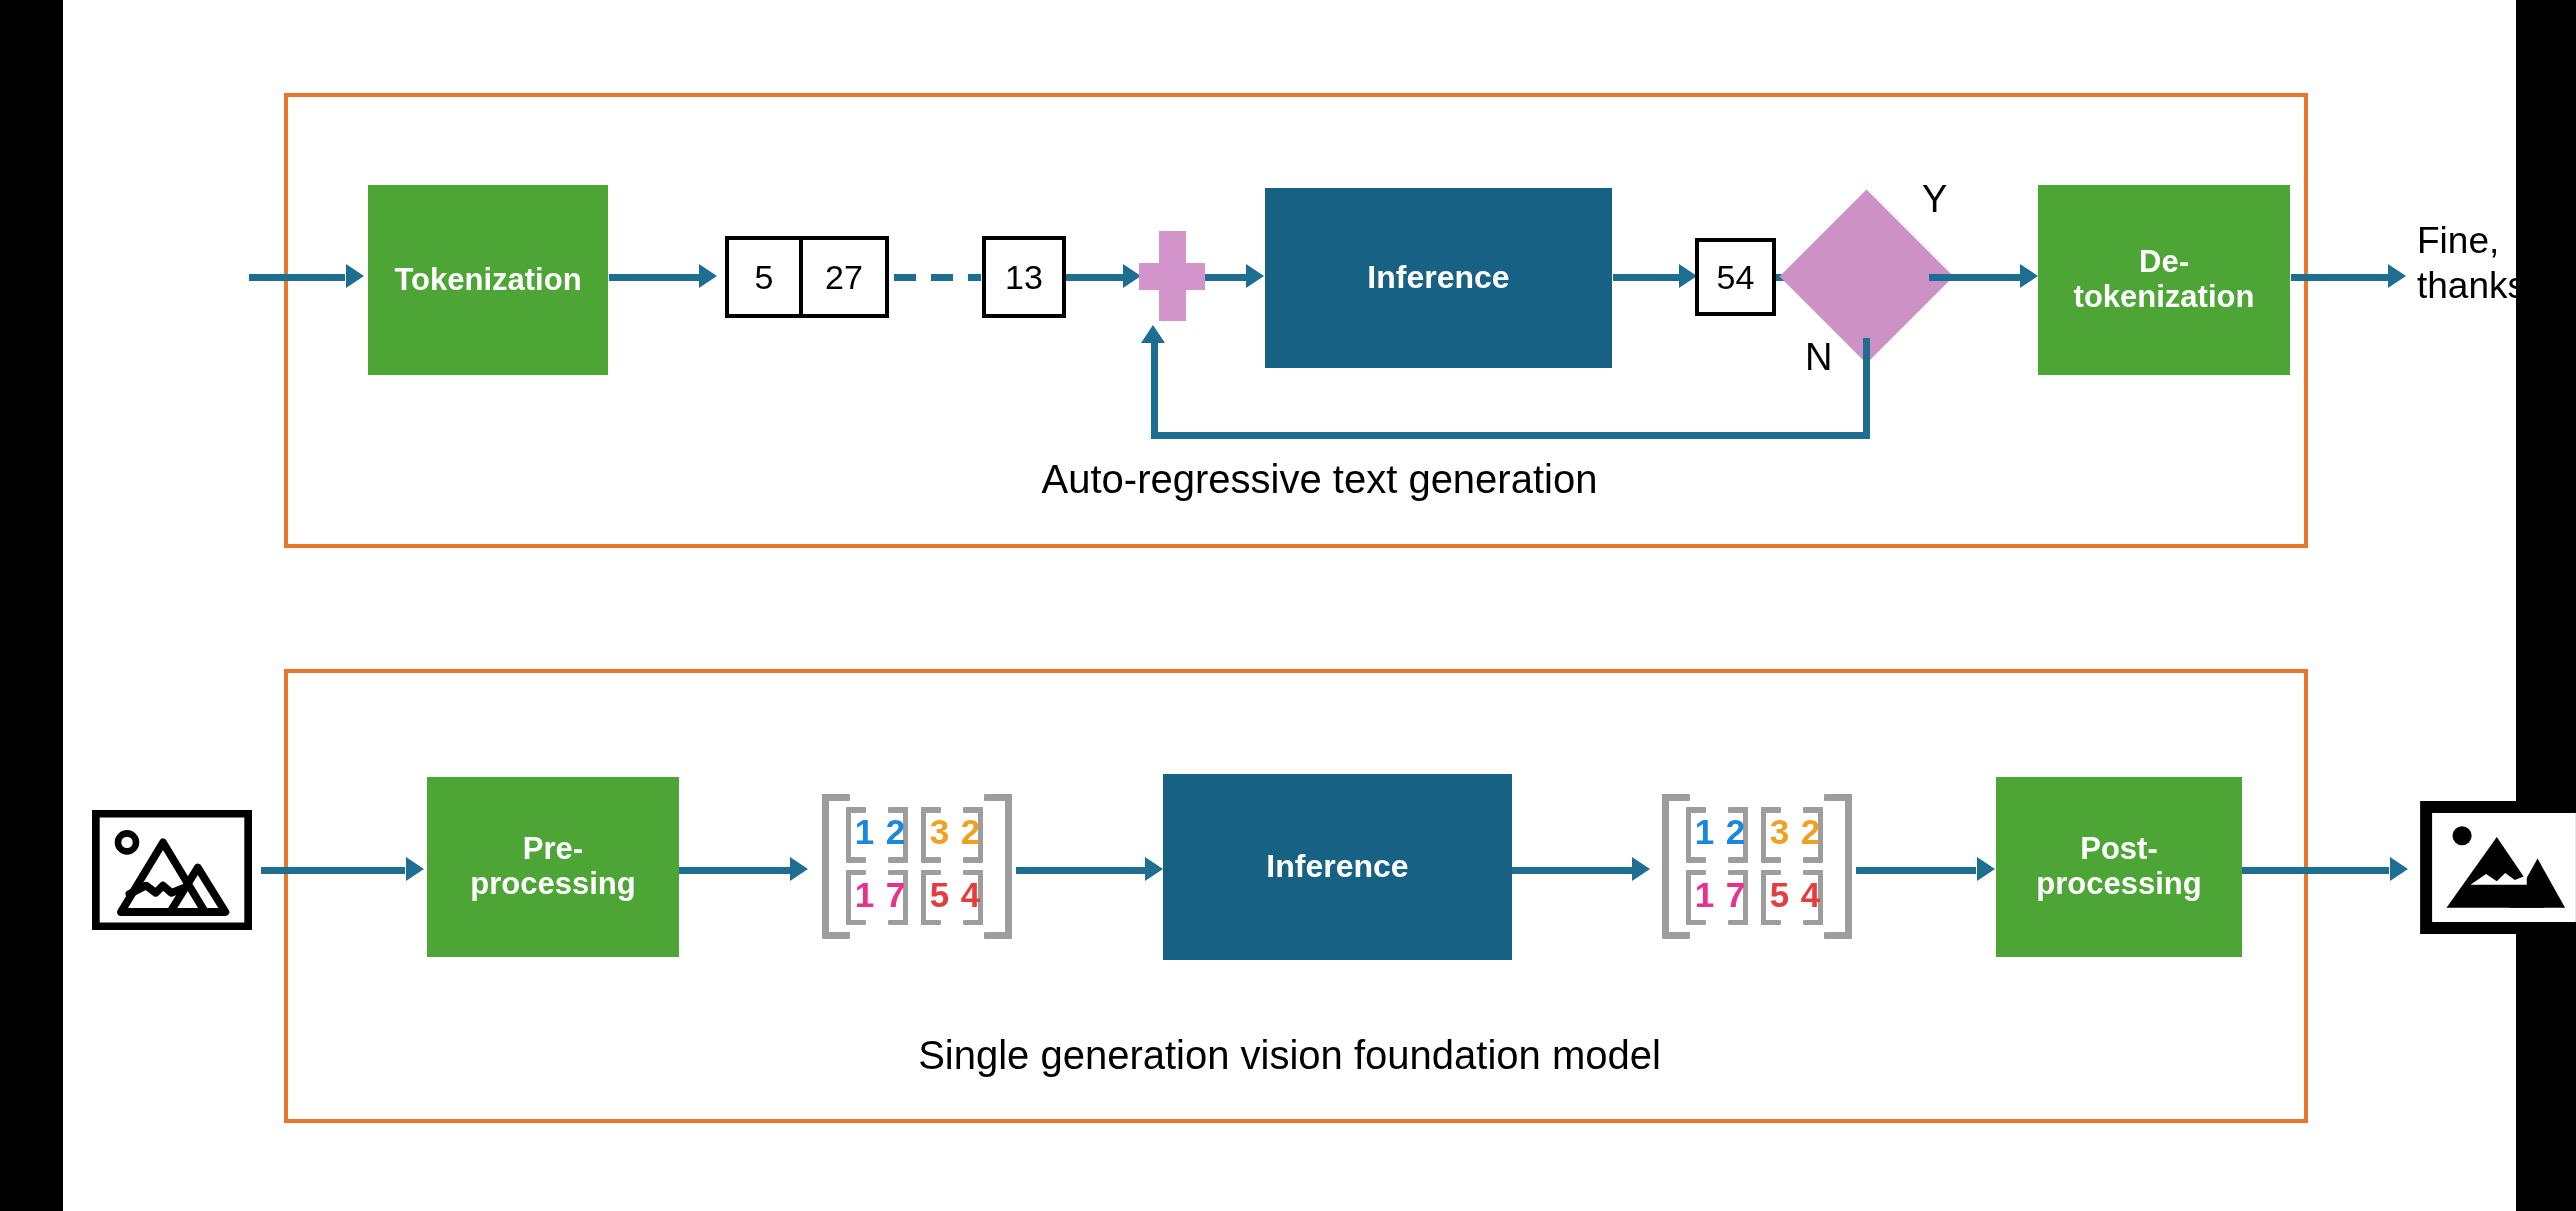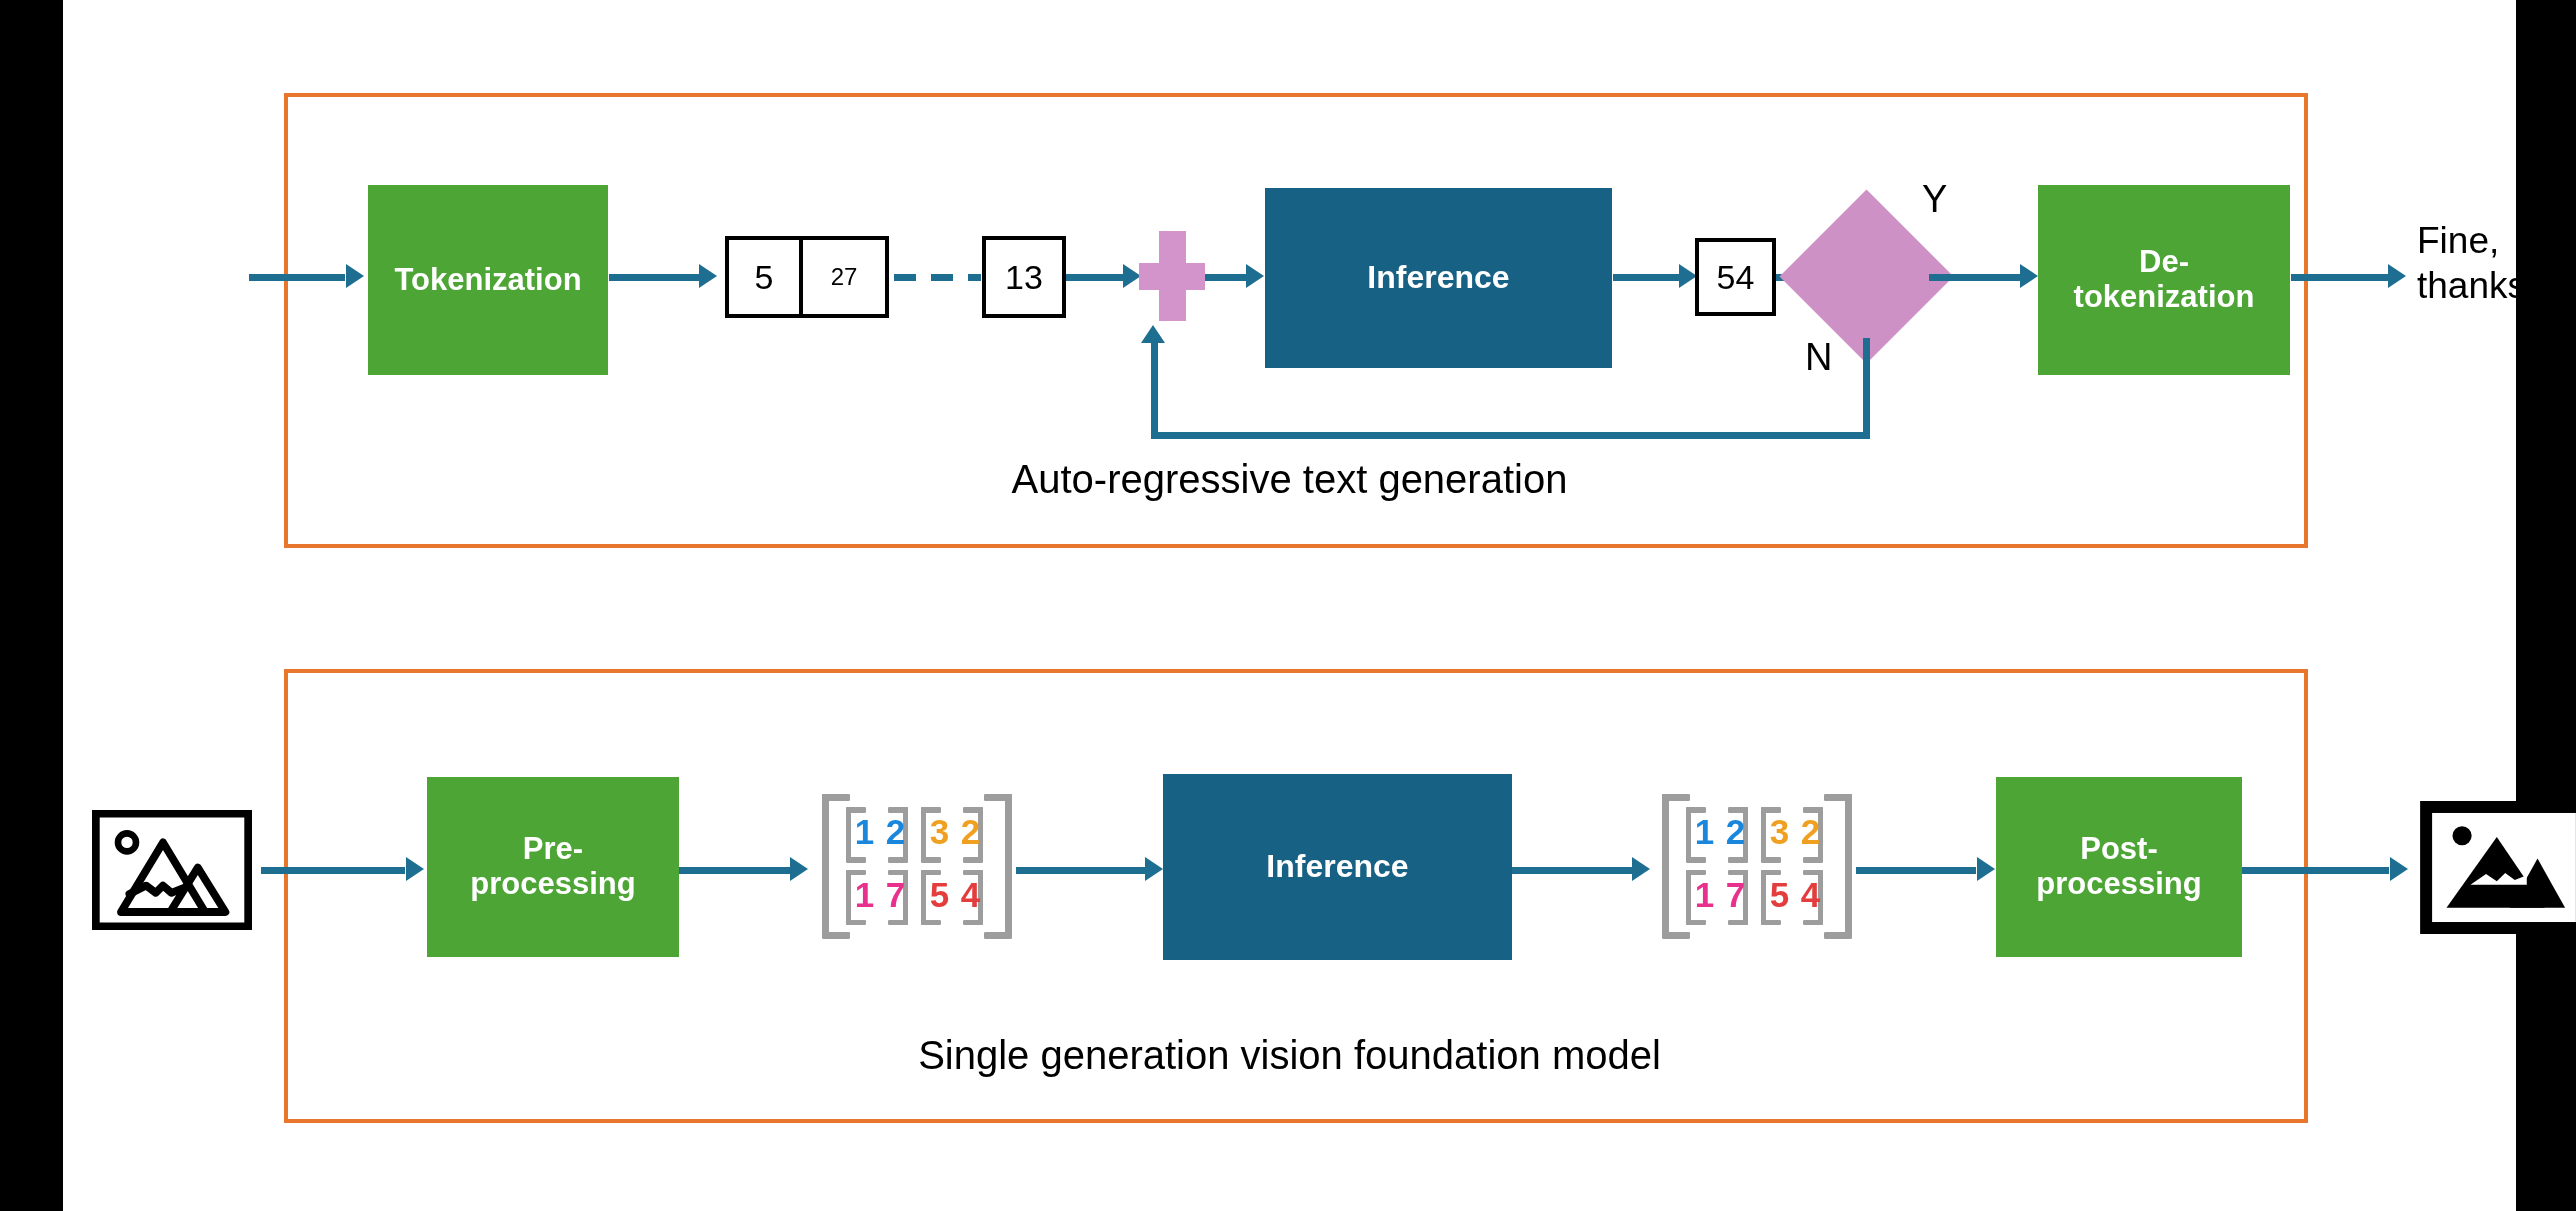--- a/index.html
+++ b/index.html
@@ -66,21 +66,21 @@
   <div class="procbox green" style="left:305px;top:185px;width:240px;height:190px;font-size:31px;">
     <span>Tokenization</span>
   </div>
 
   <div class="arrow-line" style="left:546px;top:274px;width:90px;height:6.6px;"></div>
   <div class="arrow-head ah-right" style="left:636px;top:264px;"></div>
 
   <div class="tokbox" style="left:662px;top:236px;width:78px;height:82px;font-size:34px;">
     <span>5</span>
   </div>
-  <div class="tokbox" style="left:736px;top:236px;width:90px;height:82px;font-size:24px;">
+  <div class="tokbox" style="left:736px;top:236px;width:90px;height:82px;font-size:34px;">
     <span>27</span>
   </div>
 
   <div class="dashline" style="left:831px;top:274px;width:87px;"></div>
 
   <div class="tokbox" style="left:919px;top:236px;width:84px;height:82px;font-size:34px;">
     <span>13</span>
   </div>
 
   <div class="arrow-line" style="left:1003px;top:274px;width:57px;height:6.6px;"></div>
@@ -128,21 +128,21 @@
   <div class="plaintext" style="left:2354px;top:218px;width:180px;font-size:37px;">
     <div>Fine,</div>
     <div>thanks.</div>
   </div>
 
   <div class="arrow-line" style="left:1800px;top:338px;width:6.6px;height:100px;"></div>
   <div class="arrow-line" style="left:1088px;top:432px;width:719px;height:6.6px;"></div>
   <div class="arrow-line" style="left:1088px;top:343px;width:6.6px;height:93px;"></div>
   <div class="arrow-head ah-up" style="left:1078px;top:325px;"></div>
 
-  <div class="caption" style="top:457px;font-size:40px;">Auto-regressive text generation</div>
+  <div class="caption" style="top:457px;font-size:40px;padding-left:30px;">Auto-regressive text generation</div>
 
   <div class="panel" style="left:221px;top:669px;width:2024px;height:454px;"></div>
 
   <div class="abs" style="left:29px;top:810px;width:160px;height:120px;">
     <svg viewBox="0 0 266 200" width="160" height="120">
       <rect x="6" y="6" width="254" height="188" fill="#ffffff" stroke="#000000" stroke-width="13"></rect>
       <circle cx="58" cy="54" r="15" fill="none" stroke="#000000" stroke-width="11"></circle>
       <path d="M48 170 L118 54 L188 170 Z" fill="none" stroke="#000000" stroke-width="13" stroke-linejoin="round"></path>
       <path d="M130 170 L176 96 L222 170 Z" fill="none" stroke="#000000" stroke-width="13" stroke-linejoin="round"></path>
       <path d="M62 140 L90 126 L106 138 L118 126 L132 138 L152 130" fill="none" stroke="#000000" stroke-width="13" stroke-linejoin="round" stroke-linecap="round"></path>

